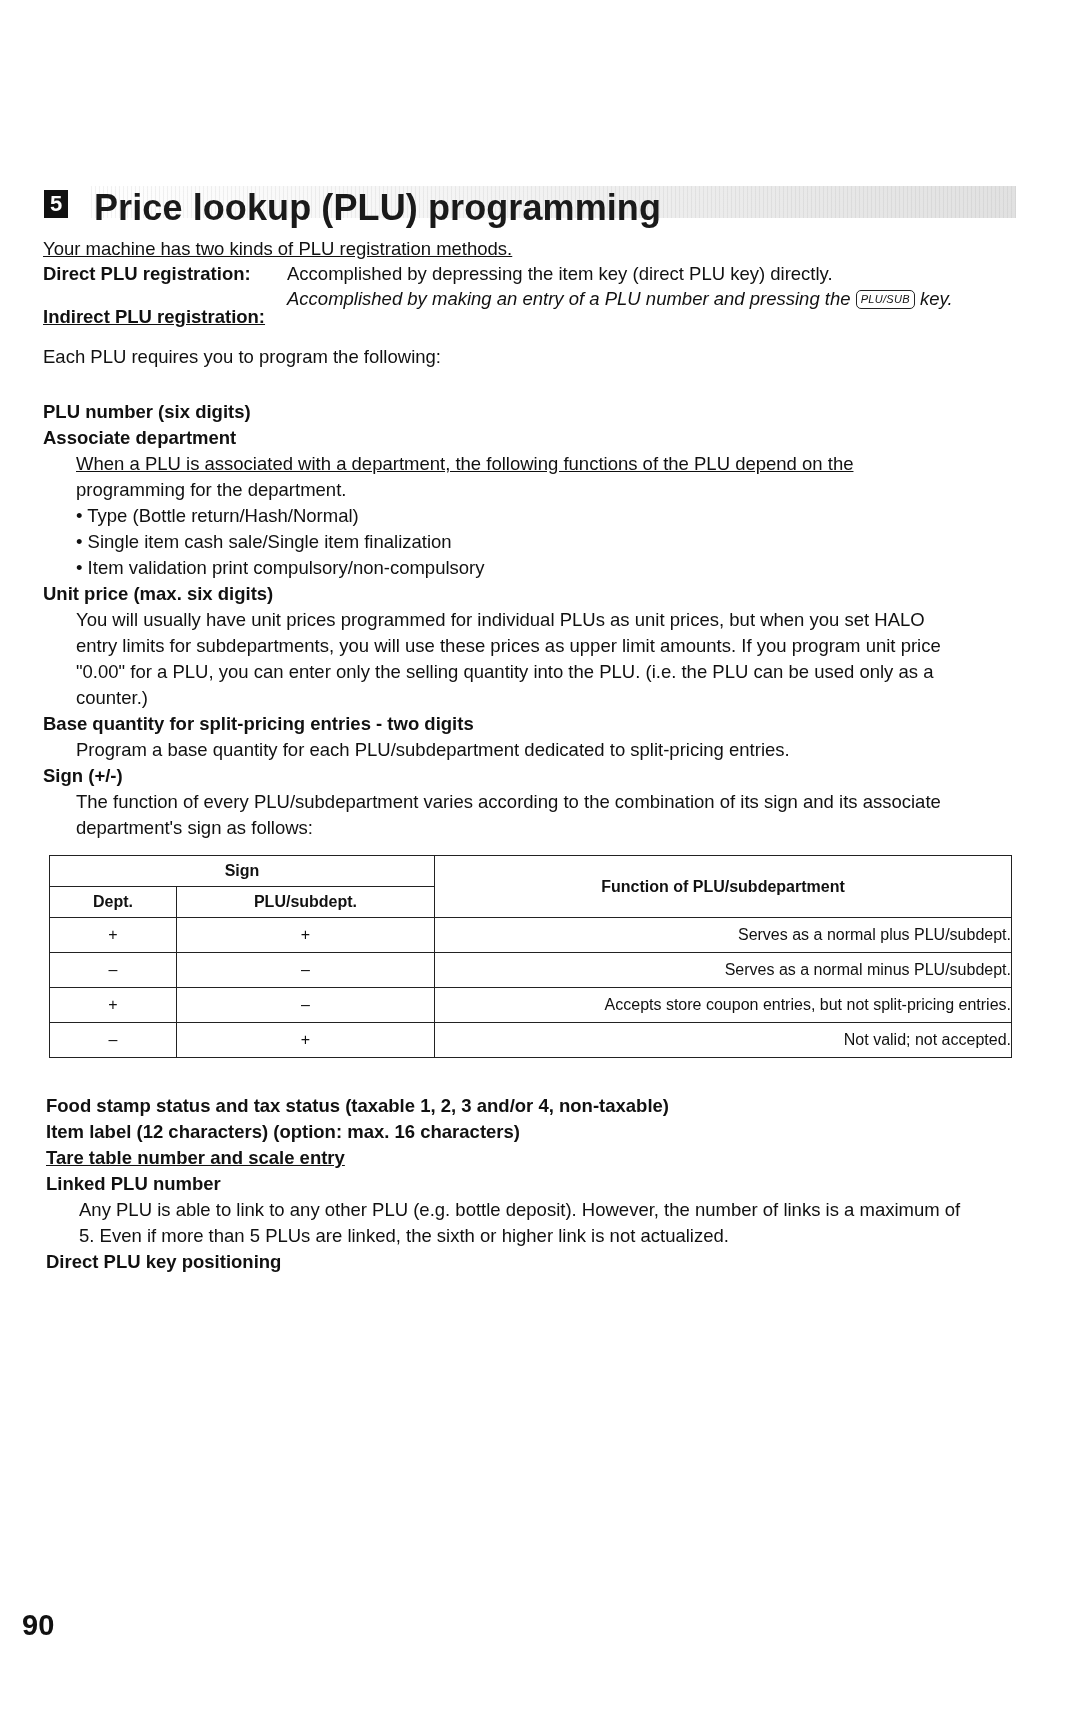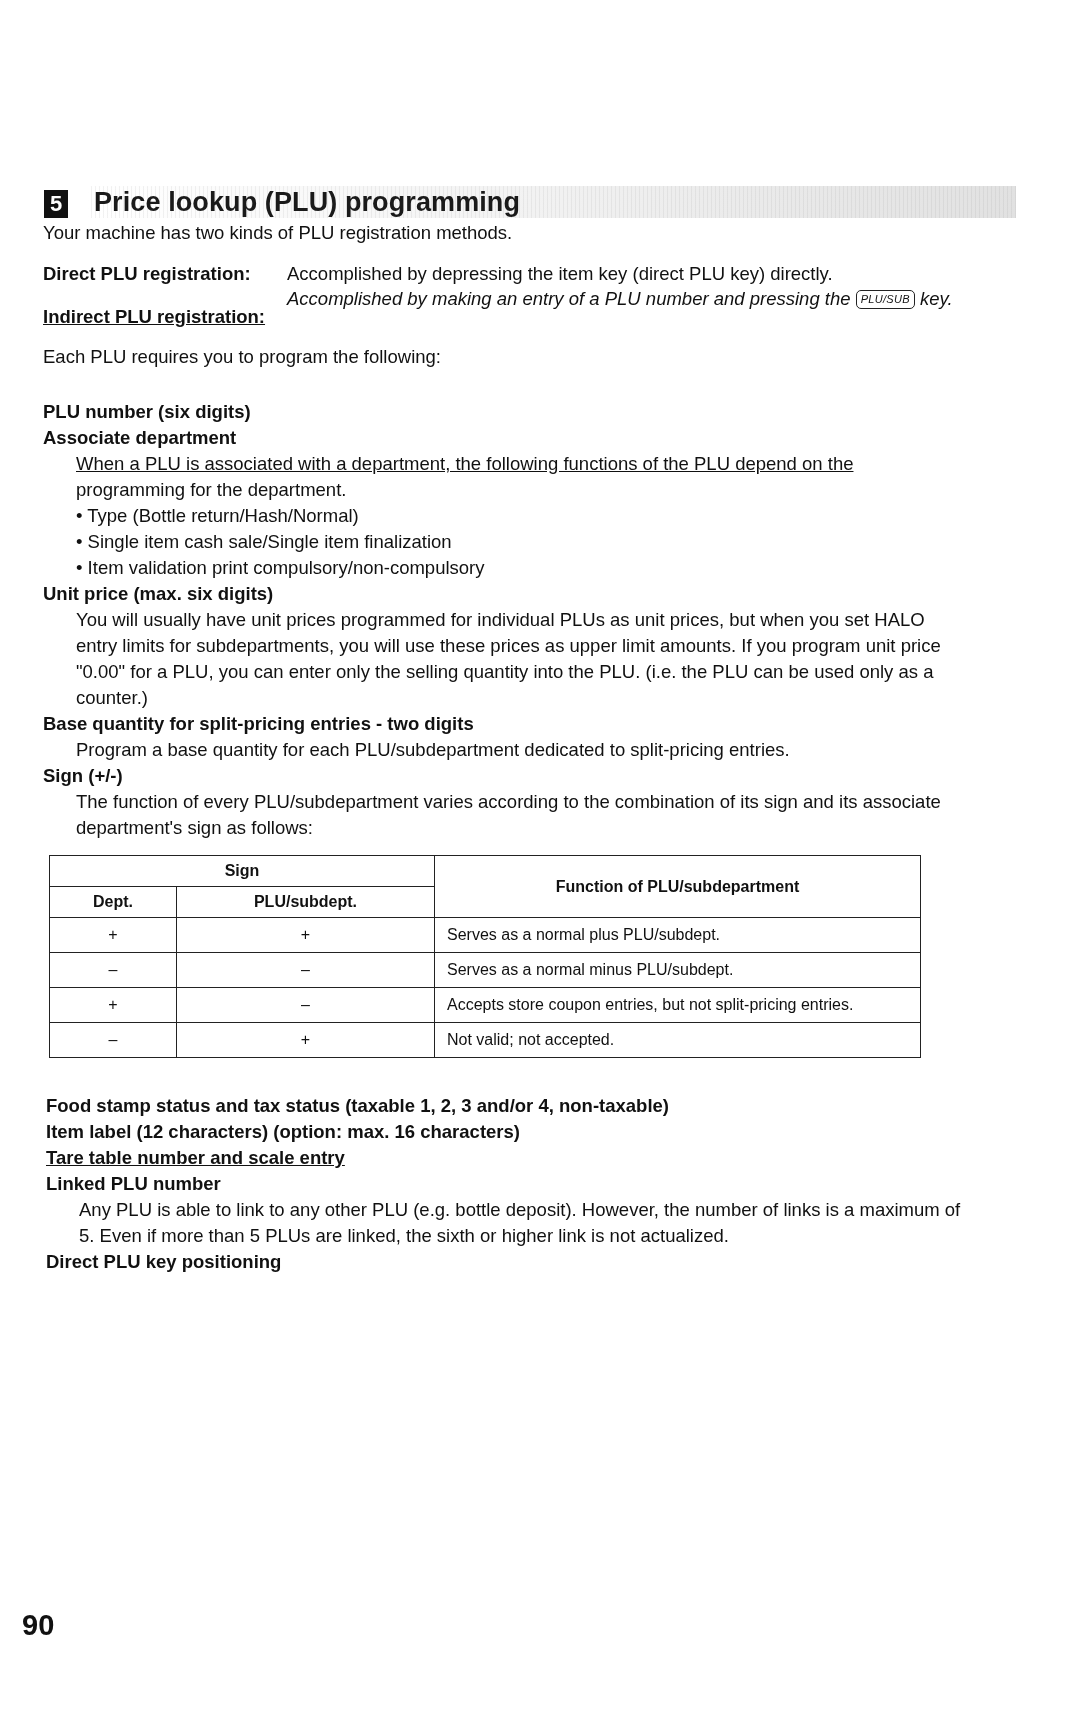--- a/index.html
+++ b/index.html
@@ -13,51 +13,51 @@
       background:
         repeating-linear-gradient(90deg, rgba(0,0,0,0) 0 3px, rgba(120,120,120,0.10) 3px 4px),
         linear-gradient(90deg, rgba(255,255,255,1) 0%, rgba(235,235,235,0.6) 45%, rgba(215,215,215,0.75) 100%);
     }
     .num-box {
       left: 44px; top: 190px; width: 24px; height: 28px;
       background: #111; color: #fff; font-weight: bold; font-size: 22px;
       text-align: center; line-height: 28px;
     }
     .title {
-      left: 94px; top: 187px; font-size: 27px; font-weight: bold; color: #1a1a1a;
+      left: 94px; top: 187px; font-size: 36px; font-weight: bold; color: #1a1a1a;
       letter-spacing: 0.1px;
     }
     .line { font-size: 18.5px; line-height: 26px; white-space: nowrap; }
     .b { font-weight: bold; }
     .ind { left: 76px; }
     .lft { left: 43px; }
     .key {
       display: inline-block; border: 1.5px solid #222; border-radius: 5px;
       font-size: 11px; font-weight: normal; padding: 1px 4px; line-height: 15px;
       vertical-align: 2px; letter-spacing: 0.3px;
     }
     table.sign {
-      position: absolute; left: 49px; top: 855px; width: 872px;
+      position: absolute; left: 49px; top: 855px; width: 963px;
       border-collapse: collapse; font-size: 16px;
     }
     table.sign td, table.sign th {
       border: 1.5px solid #222; height: 34px; padding: 0; text-align: center;
     }
     table.sign th { font-weight: bold; font-size: 16px; height: 30px; }
-    table.sign td.fn { text-align: left; padding-left: 12px; }
+    table.sign td.fn { text-align: right; padding-left: 12px; }
     .page-num { left: 22px; top: 1609px; font-size: 29px; font-weight: bold; }
   </style>
 </head>
 <body>
 
 <div class="abs header-band"></div>
 <div class="abs num-box">5</div>
 <div class="abs title">Price lookup (PLU) programming</div>
 
-<div class="abs line lft" style="top:220px;">Your machine has two kinds of PLU registration methods.</div>
+<div class="abs line lft" style="top:236px;text-decoration:underline;">Your machine has two kinds of PLU registration methods.</div>
 <div class="abs line lft" style="top:261px;">
   <span class="b">Direct PLU registration:</span>
 </div>
 <div class="abs line" style="top:261px; left:287px;">Accomplished by depressing the item key (direct PLU key) directly.</div>
 <div class="abs line lft" style="top:304px;text-decoration:underline;">
   <span class="b">Indirect PLU registration:</span>
 </div>
 <div class="abs line" style="top:286px; left:287px;font-style:italic;">
   <span>Accomplished by making an entry of a PLU number and pressing the</span>
   <span class="key">PLU/SUB</span>

